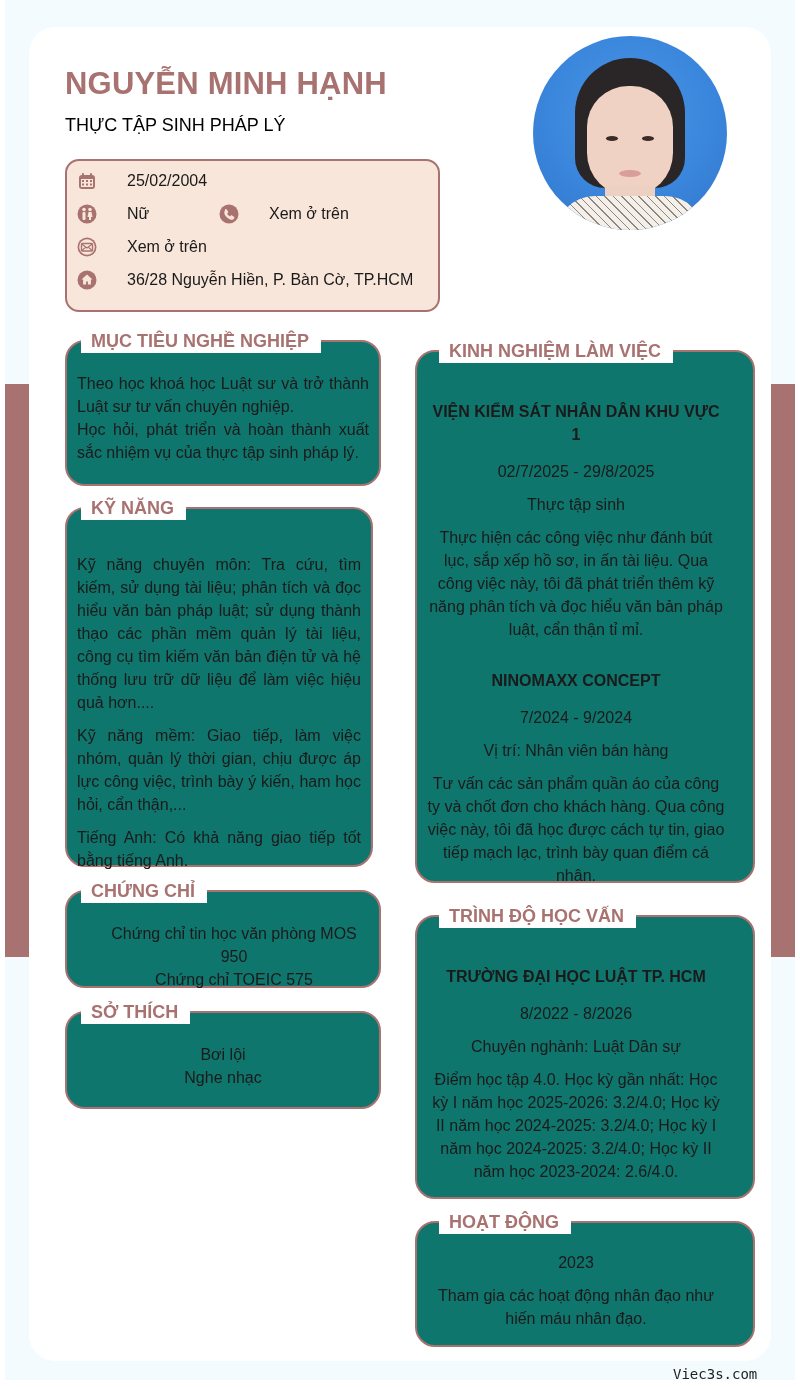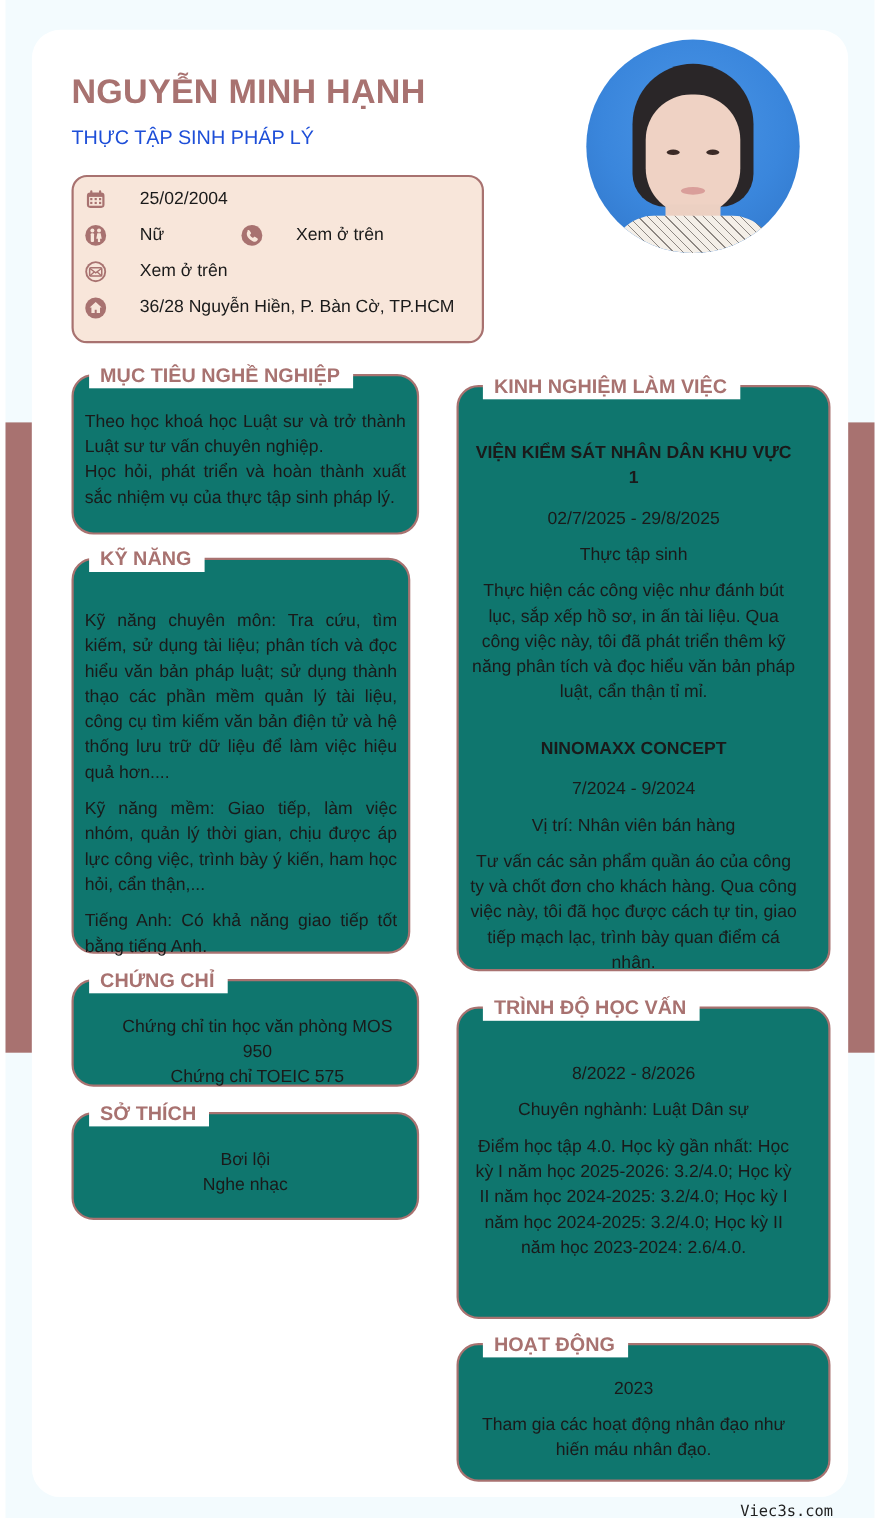--- a/index.html
+++ b/index.html
@@ -4,21 +4,21 @@
 <style>
   html, body { margin:0; padding:0; }
   body { width:800px; height:1387px; background:#ffffff; position:relative; overflow:hidden;
          font-family:"Liberation Sans", "DejaVu Sans", sans-serif; color:#1a1a1a; }
   .page-bg { position:absolute; left:5px; top:0; width:790px; height:1380px; background:#f3fbfe; }
   .side-bar { position:absolute; width:24px; top:384px; height:573px; background:#a87270; }
   .side-bar.left { left:5px; }
   .side-bar.right { left:771px; }
   .card { position:absolute; left:29px; top:27px; width:742px; height:1334px; background:#fff; border-radius:26px; }
   .name { position:absolute; left:65px; top:66px; font-size:31px; font-weight:bold; color:#a87270; letter-spacing:0.2px; }
-  .title { position:absolute; left:65px; top:115px; font-size:18px; color:#1d4ed8; }
+  .title { position:absolute; left:65px; top:115px; font-size:18px; color:#000000; }
   .avatar { position:absolute; left:533px; top:36px; width:194px; height:194px; border-radius:50%;
             background: radial-gradient(circle at 50% 40%, #4a95e6 0%, #3a86dc 55%, #2f74c7 100%); overflow:hidden; }
   .avatar .hair { position:absolute; left:42px; top:22px; width:110px; height:130px; border-radius:55px 55px 30px 30px; background:#2a2628; }
   .avatar .face { position:absolute; left:54px; top:50px; width:86px; height:110px; border-radius:43px 43px 45px 45px; background:#efd2c4; }
   .avatar .neck { position:absolute; left:72px; top:150px; width:50px; height:30px; background:#ecd0c2; }
   .avatar .shirt { position:absolute; left:22px; top:160px; width:150px; height:60px; border-radius:40px 40px 0 0;
       background: repeating-linear-gradient(45deg,#f4efe8 0 5px,#8d8782 5px 6px), #f4efe8; }
   .avatar .eye { position:absolute; top:100px; width:12px; height:5px; border-radius:50%; background:#3b2a26; }
   .avatar .lip { position:absolute; left:86px; top:134px; width:22px; height:7px; border-radius:50%; background:#d99e9a; }
 
@@ -170,20 +170,21 @@
     <p class="p bold" style="margin-bottom:14px;">NINOMAXX CONCEPT</p>
     <p class="p">7/2024 - 9/2024</p>
     <p class="p">Vị trí: Nhân viên bán hàng</p>
     <p class="p">Tư vấn các sản phẩm quần áo của công ty và chốt đơn cho khách hàng. Qua công việc này, tôi đã học được cách tự tin, giao tiếp mạch lạc, trình bày quan điểm cá nhân.</p>
   </div>
 </div>
 
 <div class="section" style="left:415px; top:915px; width:340px; height:284px;">
   <div class="sec-title r">TRÌNH ĐỘ HỌC VẤN</div>
   <div class="sec-body" style="top:48px; right:28px;">
+    <p class="p bold" style="margin-bottom:14px;">TRƯỜNG ĐẠI HỌC LUẬT TP. HCM</p>
     <p class="p">8/2022 - 8/2026</p>
     <p class="p">Chuyên nghành: Luật Dân sự</p>
     <p class="p">Điểm học tập 4.0. Học kỳ gần nhất: Học kỳ I năm học 2025-2026: 3.2/4.0; Học kỳ II năm học 2024-2025: 3.2/4.0; Học kỳ I năm học 2024-2025: 3.2/4.0; Học kỳ II năm học 2023-2024: 2.6/4.0.</p>
   </div>
 </div>
 
 <div class="section" style="left:415px; top:1221px; width:340px; height:126px;">
   <div class="sec-title r">HOẠT ĐỘNG</div>
   <div class="sec-body" style="top:28px; right:28px;">
     <p class="p">2023</p>

